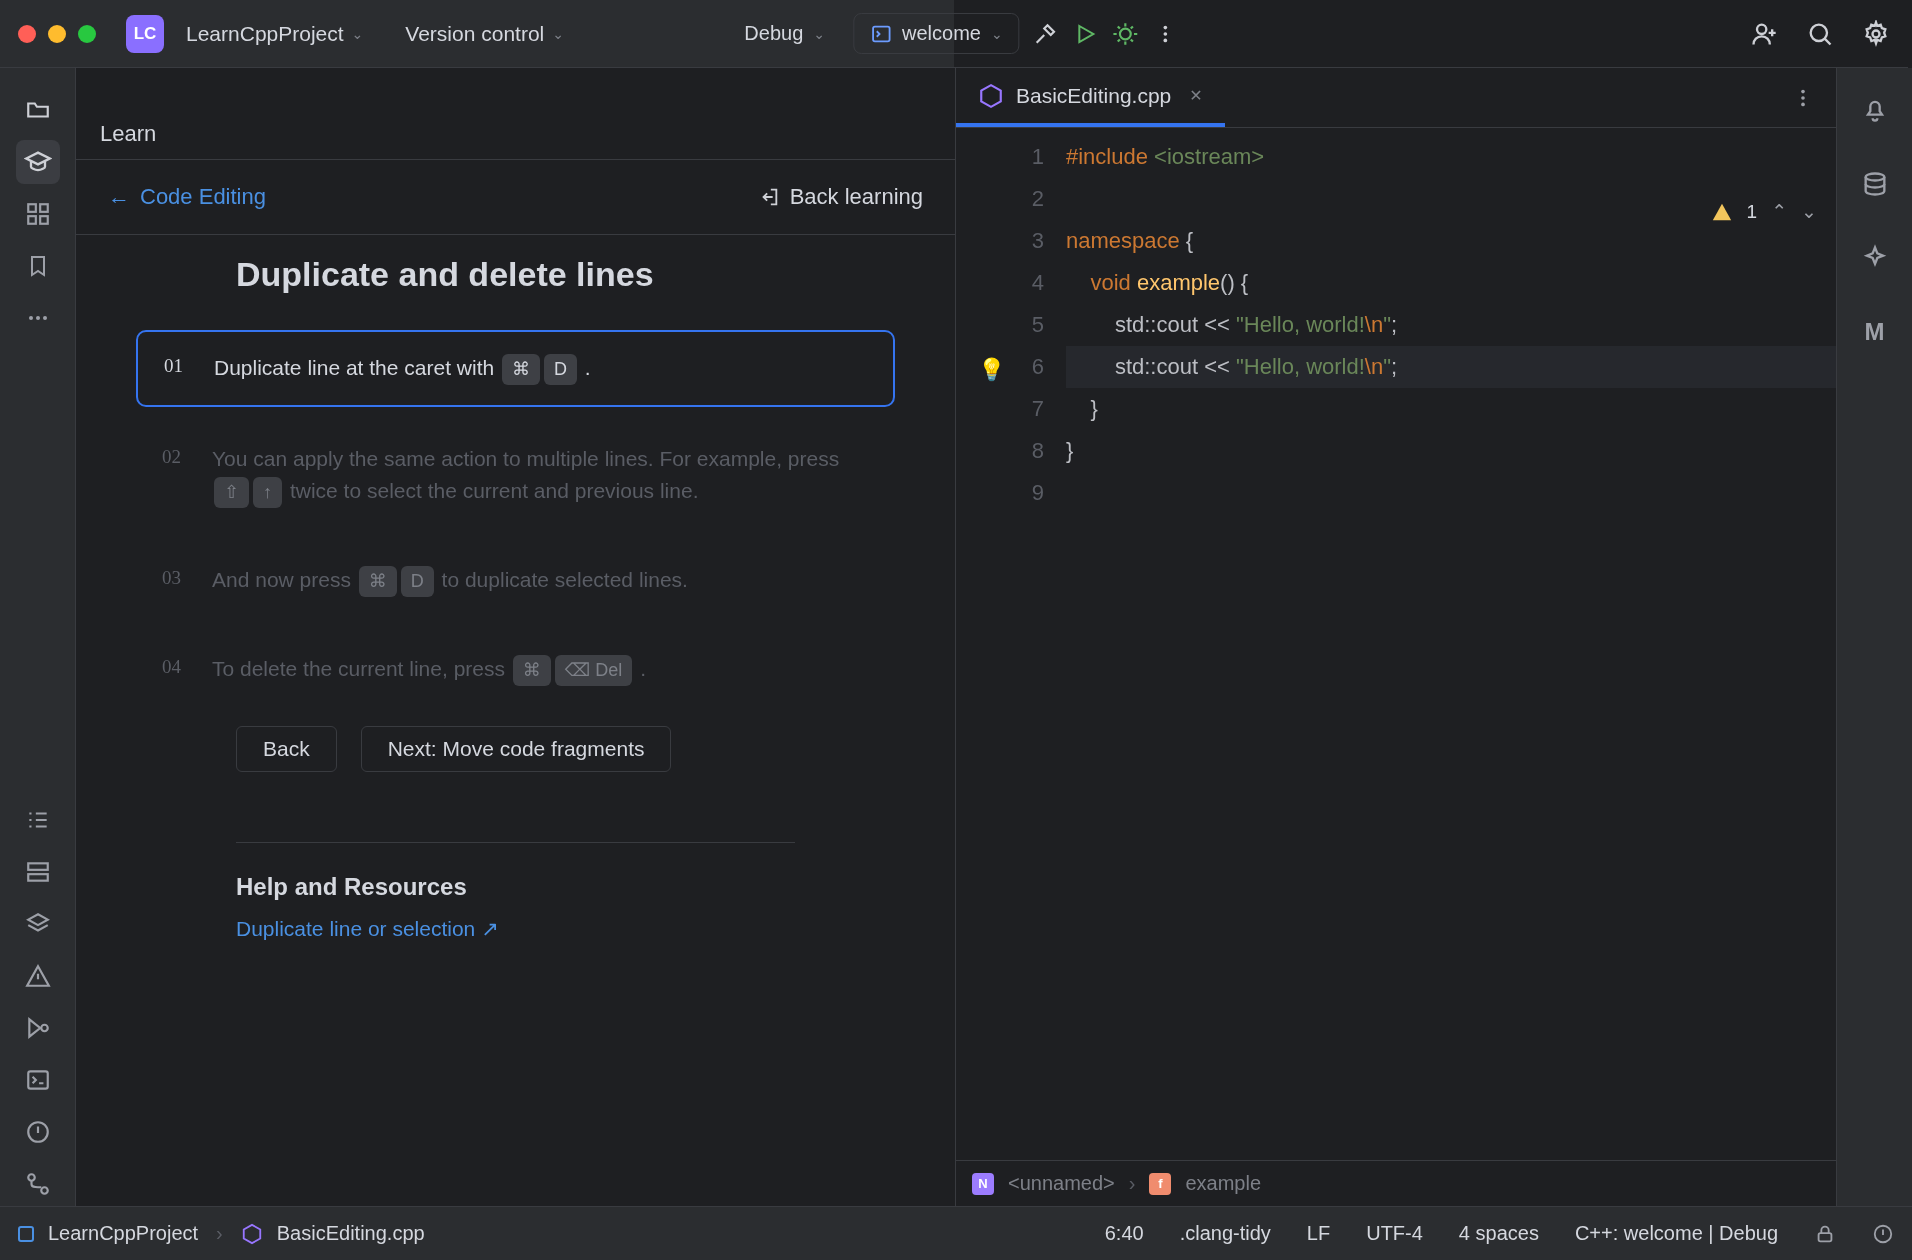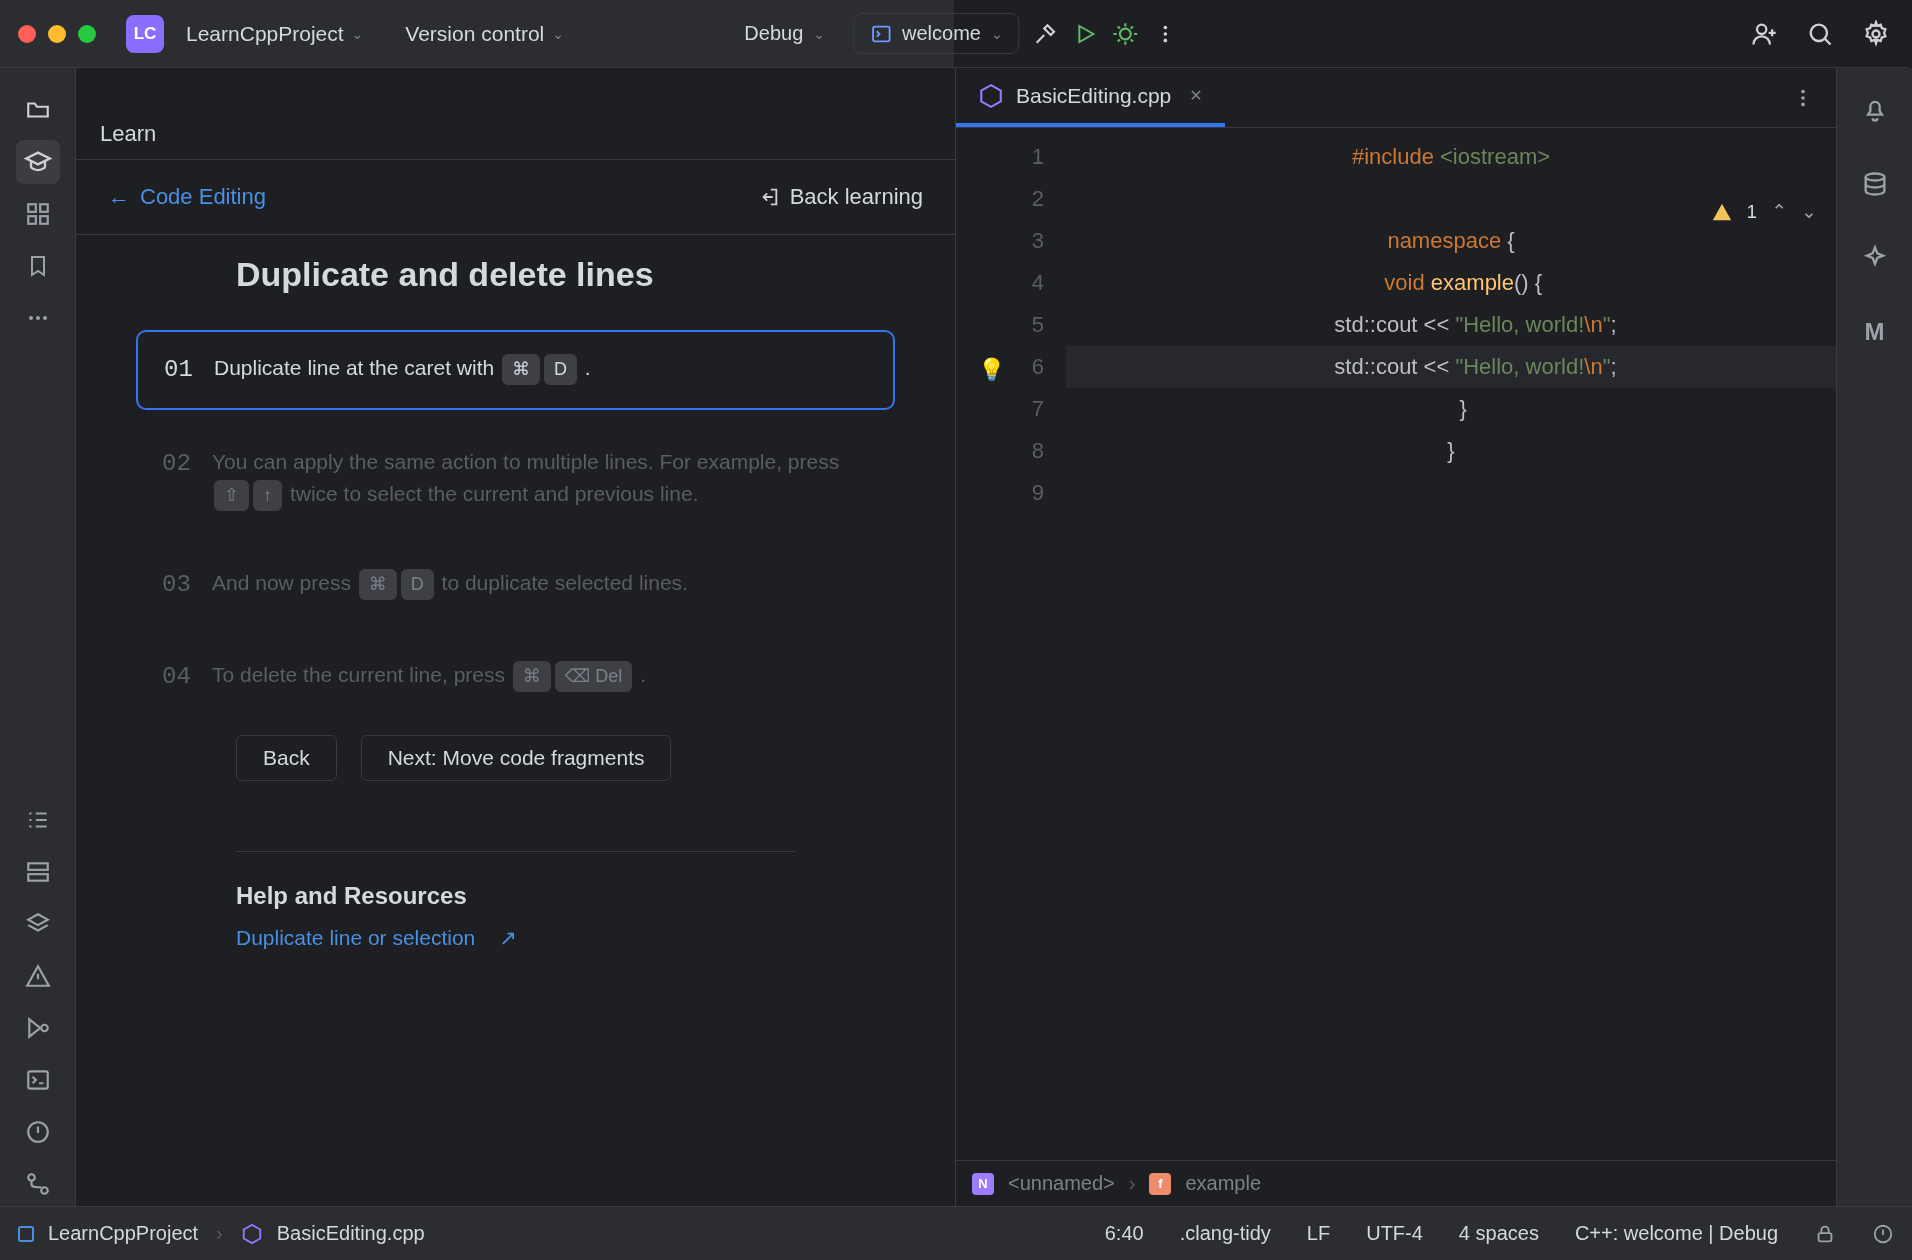--- a/index.html
+++ b/index.html
@@ -52,45 +52,45 @@
     .learn-panel { width:880px; background:var(--bg); display:flex;flex-direction:column;border-right:1px solid var(--border);}
     .learn-header { height:52px;display:flex;align-items:center;padding:0 24px;border-bottom:1px solid var(--border);font-size:22px;font-weight:500;margin-top:40px;}
     .learn-nav { display:flex;align-items:center;justify-content:space-between;padding:24px 32px; }
     .back-link { color:var(--blue-link); font-size:22px; display:flex;align-items:center;gap:10px;}
     .exit-link { color:var(--text); font-size:22px; display:flex;align-items:center;gap:10px;}
     .learn-body { padding:10px 60px 20px 60px; overflow:auto;}
     .lesson-title { font-size:34px;font-weight:600;margin:10px 100px 36px 100px;}
     .step { display:flex; gap:20px; padding:20px 26px; margin-bottom:16px; font-size:21px; line-height:1.5;}
     .step.active { border:2px solid var(--blue-active); border-radius:10px; background:var(--bg);}
     .step.dim { color:var(--text-dimmer);}
-    .step .num { font-family:Liberation Mono, monospace; font-size:24px; min-width:30px; }
+    .step .num { font-family:Liberation Serif, serif; font-size:19px; min-width:30px; }
     .step .txt { flex:1;}
     kbd { display:inline-block;background:#3e4045;border-radius:6px;padding:2px 10px;font-size:18px;font-family:inherit;color:var(--text);min-width:28px;text-align:center;margin:0 2px;}
     .step.dim kbd { color:var(--text-dim);}
     .btns { display:flex;gap:24px;margin:20px 0 40px 100px;}
     .btn { padding:10px 26px;border:1px solid var(--border);border-radius:6px;font-size:21px;background:transparent;color:var(--text);}
     .help-hr { border:none;border-top:1px solid var(--border);margin:70px 100px 30px 100px;}
     .help-title { font-size:24px;font-weight:600;margin:0 100px 16px 100px;}
-    .help-link { color:var(--blue-link);font-size:21px;margin:0 100px;display:inline-flex;align-items:center;gap:24px;}
+    .help-link { color:var(--blue-link);font-size:21px;margin:0 100px;display:inline-flex;align-items:center;gap:6px;}
 
     
     .editor-area { flex:1;display:flex;flex-direction:column;background:var(--bg);}
     .editor-tabs { height:60px;display:flex;align-items:stretch;border-bottom:1px solid var(--border);padding-right:12px;}
     .etab { display:flex;align-items:center;gap:12px;padding:0 22px;border-bottom:4px solid var(--blue-active);font-size:21px;}
     .etab .cicon { width:26px;height:26px;border-radius:5px;display:flex;align-items:center;justify-content:center;font-size:14px;color:#9876ff;}
     .etab .close { color:var(--text-dim);font-size:16px;margin-left:6px;}
     .editor-tabs .spacer{flex:1;}
     .editor-tabs .kebab { display:flex;align-items:center;padding:0 10px;color:var(--text-dim);}
     .editor-inspect { position:absolute; top:132px; right:95px; display:flex;align-items:center;gap:14px;background:var(--bg);z-index:5;}
     .editor-inspect .warn { color:#f2c55c;}
     .editor-body { flex:1;display:flex;font-family:"SF Mono",Menlo,monospace;font-size:22px;line-height:42px;position:relative;}
     .line-nums { width:110px;text-align:right;padding:8px 22px 0 0;color:var(--text-dimmer);user-select:none;}
     .line-nums div { height:42px;}
     .code { flex:1;padding:8px 0 0 0;white-space:pre;color:#bcbec4;}
-    .code .row { height:42px; padding-left:0;text-align:center;}
+    .code .row { height:42px; padding-left:0;}
     .code .row.caret-line { background:#26282d;}
     .lightbulb { position:absolute;left:22px;top:221px;font-size:22px;color:var(--lightbulb);}
     .kw { color:#cc7832;}
     .fn { color:#ffc66d;}
     .str { color:#6a8759;}
     .esc { color:#cc7832;}
     .hdr { color:#6a8759;}
 
     .editor-breadcrumb { height:46px;border-top:1px solid var(--border);display:flex;align-items:center;gap:14px;padding:0 16px;font-size:20px;color:var(--text-dim);}
     .bc-badge { width:22px;height:22px;border-radius:4px;display:inline-flex;align-items:center;justify-content:center;font-size:13px;font-weight:700;color:#fff;}

